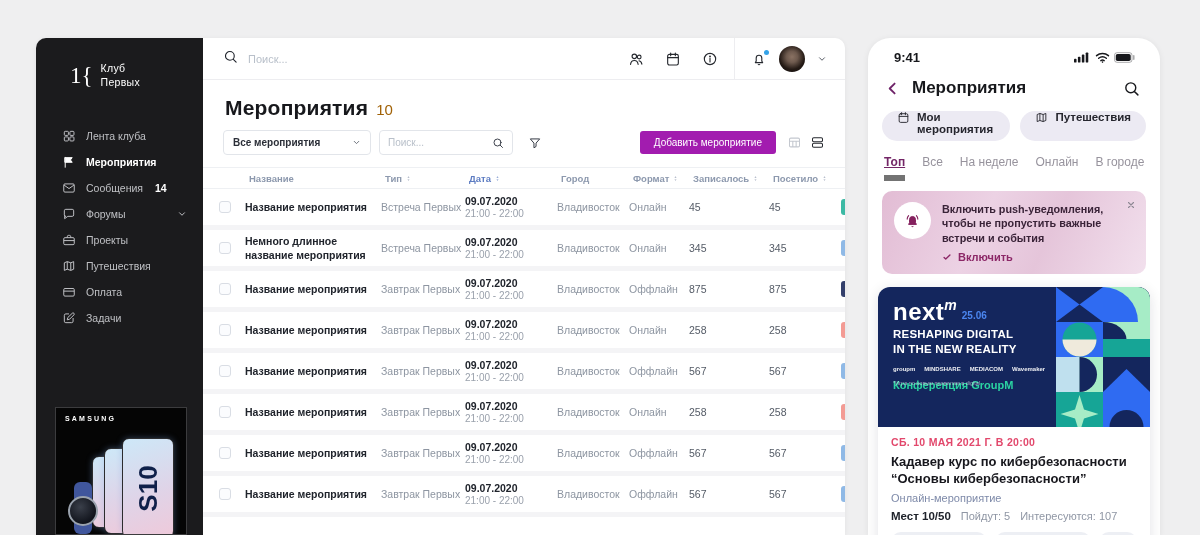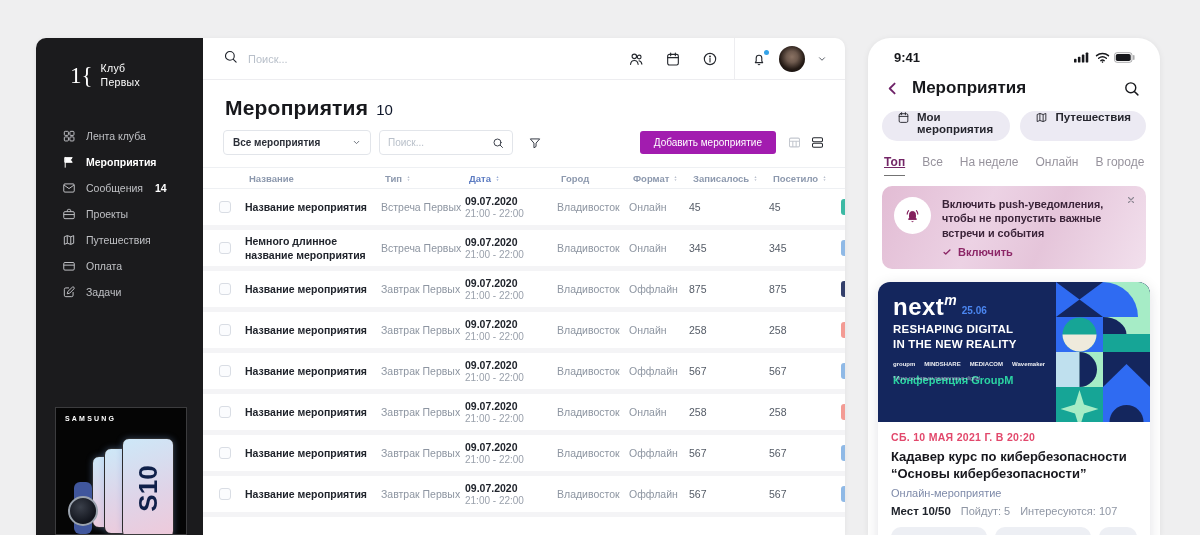--- a/index.html
+++ b/index.html
@@ -57,21 +57,21 @@
   .bell-wrap { position:relative; color:#26292f; display:flex; }
   .bell-wrap svg { width:16px; height:16px; }
   .bell-dot { position:absolute; top:-1px; right:-2px; width:5px; height:5px; border-radius:50%; background:#35a3e8; }
   .avatar { width:26px; height:26px; border-radius:50%;
             background:radial-gradient(circle at 50% 42%, #8a7263 0%, #6e5a4e 28%, #241a15 62%, #0c0a09 100%); }
   .user-chev { color:#5a5f68; display:flex; }
   .user-chev svg { width:10px; height:10px; }
 
   .title-row { display:flex; align-items:baseline; gap:8px; padding:16px 22px 10px; }
   .page-title { font-size:21px; font-weight:bold; color:#17181c; letter-spacing:.2px; }
-  .page-count { font-size:15px; color:#0f172a; }
+  .page-count { font-size:15px; color:#a16207; }
 
   .filter-row { display:flex; align-items:center; padding:0 20px 12px; gap:8px; }
   .select { width:148px; height:25px; border:1px solid #e2e5ea; border-radius:4px; display:flex; align-items:center;
             justify-content:space-between; padding:0 9px; font-size:10px; color:#2b2f38; font-weight:bold; cursor:pointer; background:#fff; }
   .select svg { width:9px; height:9px; color:#6a7079; }
   .searchbox { width:134px; height:25px; border:1px solid #e2e5ea; border-radius:4px; display:flex; align-items:center;
                justify-content:space-between; padding:0 8px; background:#fff; }
   .searchbox input { border:none; outline:none; width:90px; font-size:10px; font-family:inherit; color:#2b2f38; }
   .searchbox input::placeholder { color:#b9c0ca; }
   .searchbox svg { width:12px; height:12px; color:#343943; }
@@ -123,21 +123,21 @@
   .back-btn svg { width:17px; height:17px; }
   .phone-title { font-size:17px; font-weight:bold; color:#17181c; flex:1; }
   .phone-search { display:flex; color:#17181c; cursor:pointer; }
   .phone-search svg { width:17px; height:17px; }
   .pills { display:flex; gap:10px; padding:13px 14px 0; }
   .pill { background:#eceaf3; border-radius:16px; height:30px; display:flex; align-items:flex-start; gap:7px;
           padding:0 15px; font-size:11.5px; font-weight:bold; color:#26262e; cursor:pointer; }
   .pill svg { width:13px; height:13px; }
   .tabs { display:flex; gap:17px; padding:14px 0 0 16px; font-size:12px; color:#97939d; white-space:nowrap; overflow:hidden; }
   .tab { padding-bottom:6px; cursor:pointer; flex-shrink:0; }
-  .tab.active { color:#732566; font-weight:bold; border-bottom:1px solid #737373;text-decoration:underline; }
+  .tab.active { color:#732566; font-weight:bold; border-bottom:6px solid #737373;text-decoration:underline; }
 
   .push { margin:10px 14px 0; background:linear-gradient(115deg,#e2bcd4 0%,#ecd2e4 38%,#e5c5da 62%,#f2e0ed 100%);
           border-radius:10px; padding:11px 12px; display:flex; gap:11px; position:relative; }
   .push-bell { width:37px; height:37px; border-radius:50%; background:#fff; display:flex; align-items:center;
                justify-content:center; flex-shrink:0; color:#85215e; }
   .push-bell svg { width:17px; height:17px; }
   .push-body { min-width:0; }
   .push-text { font-size:10.8px; font-weight:bold; color:#3a2338; line-height:1.32; padding-right:12px; }
   .push-action { display:flex; gap:6px; align-items:center; color:#8c2767; font-weight:bold; font-size:11px; margin-top:6px; cursor:pointer; }
   .push-action svg { width:10px; height:10px; }
@@ -207,20 +207,33 @@
           </div>
           <div class="menu-item">
             <span class="mi-icon">
               <svg viewBox="0 0 24 24" fill="none" stroke="currentColor" stroke-width="1.7" stroke-linejoin="round">
                 <rect x="3" y="5" width="18" height="14" rx="2"></rect>
                 <path d="M3.5 7l8.5 6 8.5-6"></path>
               </svg>
             </span>
             <span class="mi-label">Сообщения</span>
             <span class="mi-badge">14</span>
+          </div>
+          <div class="menu-item">
+            <span class="mi-icon">
+              <svg viewBox="0 0 24 24" fill="none" stroke="currentColor" stroke-width="1.7" stroke-linejoin="round">
+                <path d="M4 6.5A2.5 2.5 0 0 1 6.5 4h11A2.5 2.5 0 0 1 20 6.5v7a2.5 2.5 0 0 1-2.5 2.5H10l-5.5 4v-4H6.5A2.5 2.5 0 0 1 4 13.5z"></path>
+              </svg>
+            </span>
+            <span class="mi-label">Форумы</span>
+            <span class="mi-chev">
+              <svg viewBox="0 0 24 24" fill="none" stroke="currentColor" stroke-width="2.4" stroke-linecap="round">
+                <path d="M6 9l6 6 6-6"></path>
+              </svg>
+            </span>
           </div>
           <div class="menu-item">
             <span class="mi-icon">
               <svg viewBox="0 0 24 24" fill="none" stroke="currentColor" stroke-width="1.7" stroke-linejoin="round">
                 <rect x="3" y="8" width="18" height="12" rx="2"></rect>
                 <path d="M9 8V6.5A2.5 2.5 0 0 1 11.5 4h1A2.5 2.5 0 0 1 15 6.5V8M3 13h18"></path>
               </svg>
             </span>
             <span class="mi-label">Проекты</span>
           </div>
@@ -688,21 +701,21 @@
               <span>groupm</span>
               <span>MINDSHARE</span>
               <span>MEDIACOM</span>
               <span>Wavemaker</span>
             </div>
           <div class="caption">Конференция GroupM</div>
           <div class="footnote">*Игра по новым правилам в digital</div>
         </div>
       </div>
       <div class="event-body">
-        <div class="event-date">СБ. 10 МАЯ 2021 Г. В 20:20</div>
+        <div class="event-date">СБ. 10 МАЯ 2021 Г. В 20:00</div>
         <div class="event-title">Кадавер курс по кибербезопасности “Основы кибербезопасности”</div>
         <div class="event-format">Онлайн-мероприятие</div>
         <div class="event-meta">
           <span class="meta-strong">Мест 10/50</span>
           <span>Пойдут: 5</span>
           <span>Интересуются: 107</span>
         </div>
         <div class="event-actions">
           <button class="action-btn">
             

